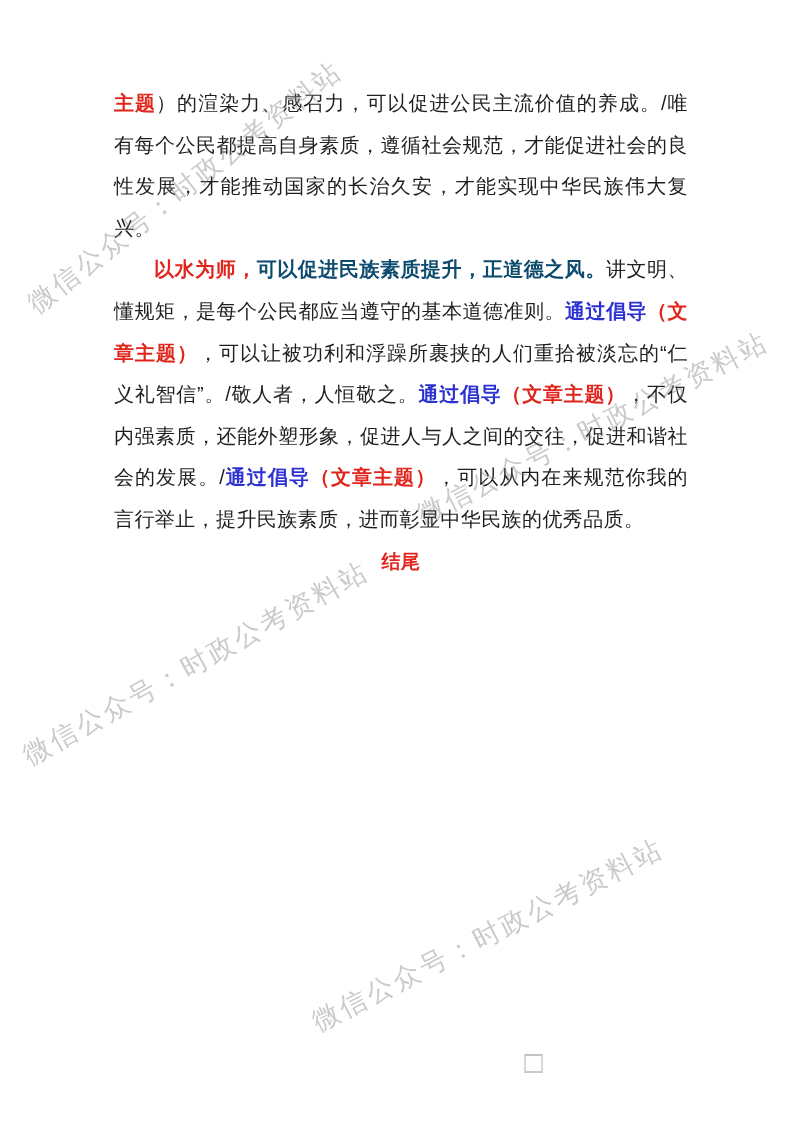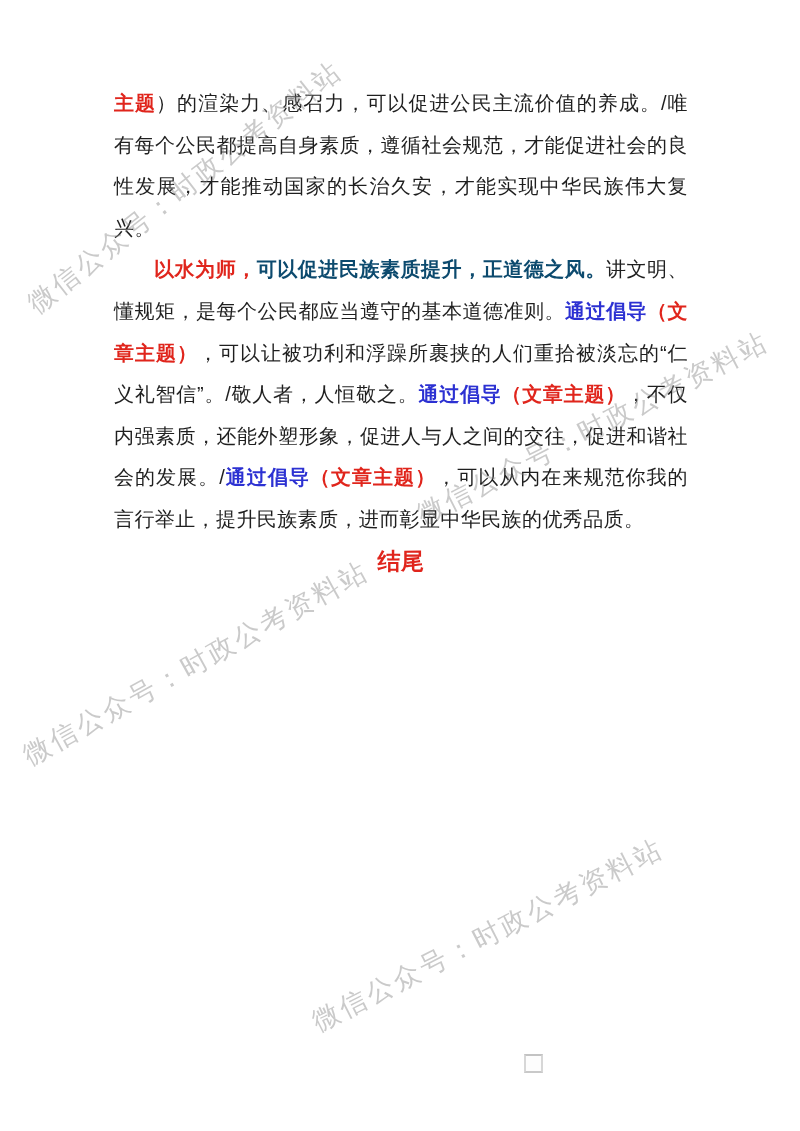--- a/index.html
+++ b/index.html
@@ -25,21 +25,21 @@
     text-align-last: left;
   }
   .para { margin: 0; padding: 0; }
   .para.indent { text-indent: 2em; }
   .seg-red  { color: #e0251c; font-weight: bold; }
   .seg-blue { color: #2c31d2; font-weight: bold; }
   .seg-bold { color: #0c4a6e; font-weight: bold; }
   .seg-body { }
   .section-heading {
     margin: 0; padding: 0;
-    font-size: 23px;
+    font-size: 19px;
     line-height: 41.6px;
     font-weight: bold;
     color: #e0251c;
     text-align: center;
     text-align-last: center;
     text-indent: 0;
   }
   .watermark {
     position: absolute;
     white-space: nowrap;

